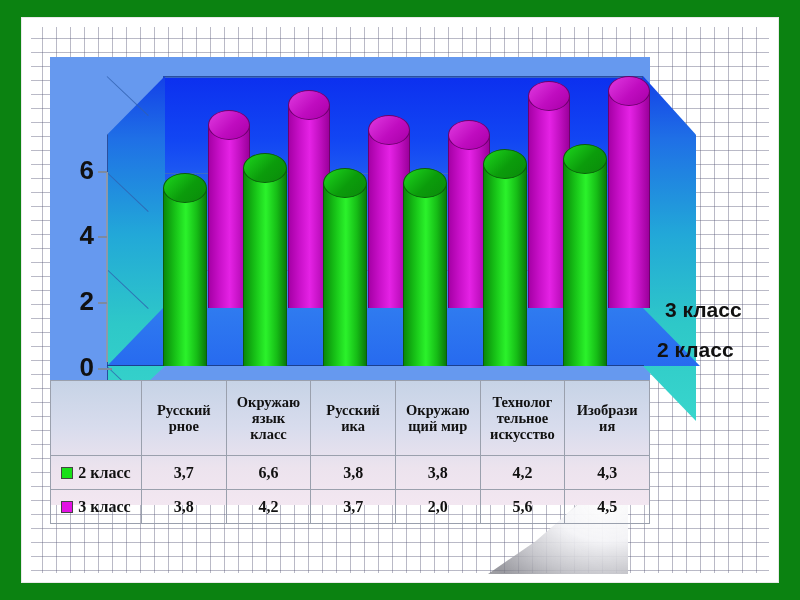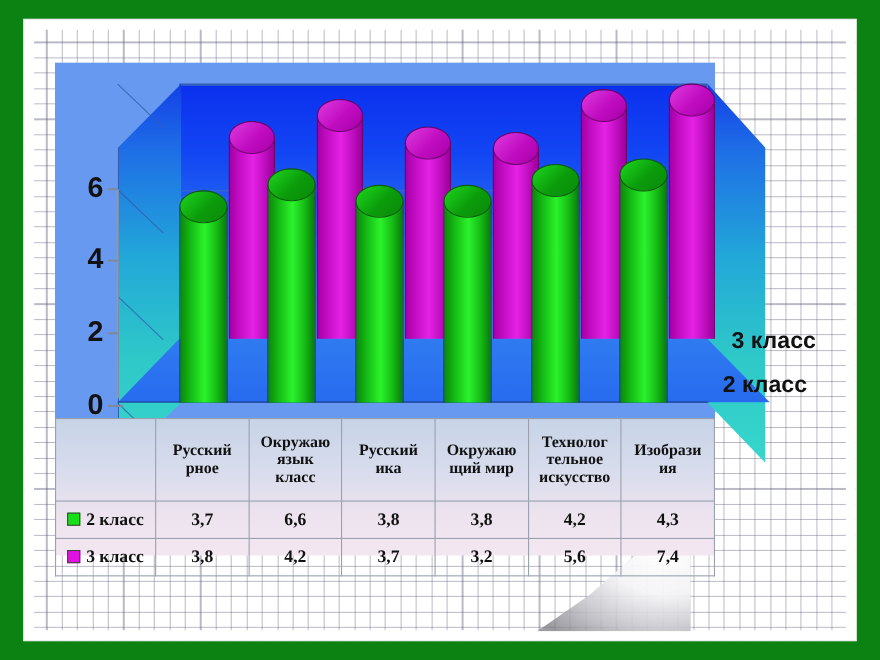--- a/index.html
+++ b/index.html
@@ -297,21 +297,21 @@
         <td>4,3</td>
       </tr>
 
       <tr class="datarow">
         <td class="legendcell">
           <span class="sw sw-m"></span><span>3 класс</span>
         </td>
         <td>3,8</td>
         <td>4,2</td>
         <td>3,7</td>
-        <td>3,2</td>
+        <td>2,0</td>
         <td>5,6</td>
-        <td>7,4</td>
+        <td>4,5</td>
       </tr>
     </tbody>
       </table>
   </div>
 
 </div>
 
 </body></html>

